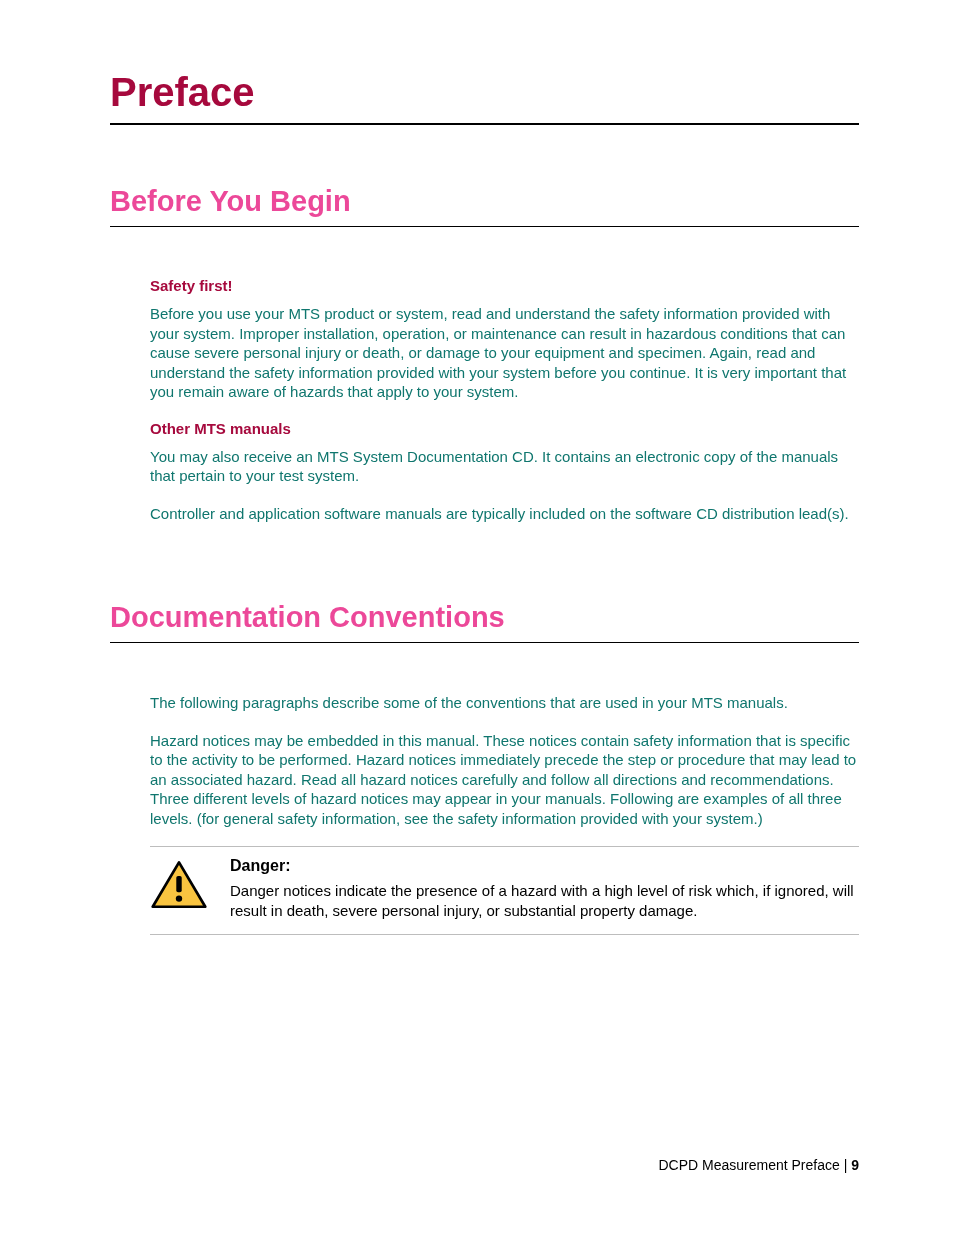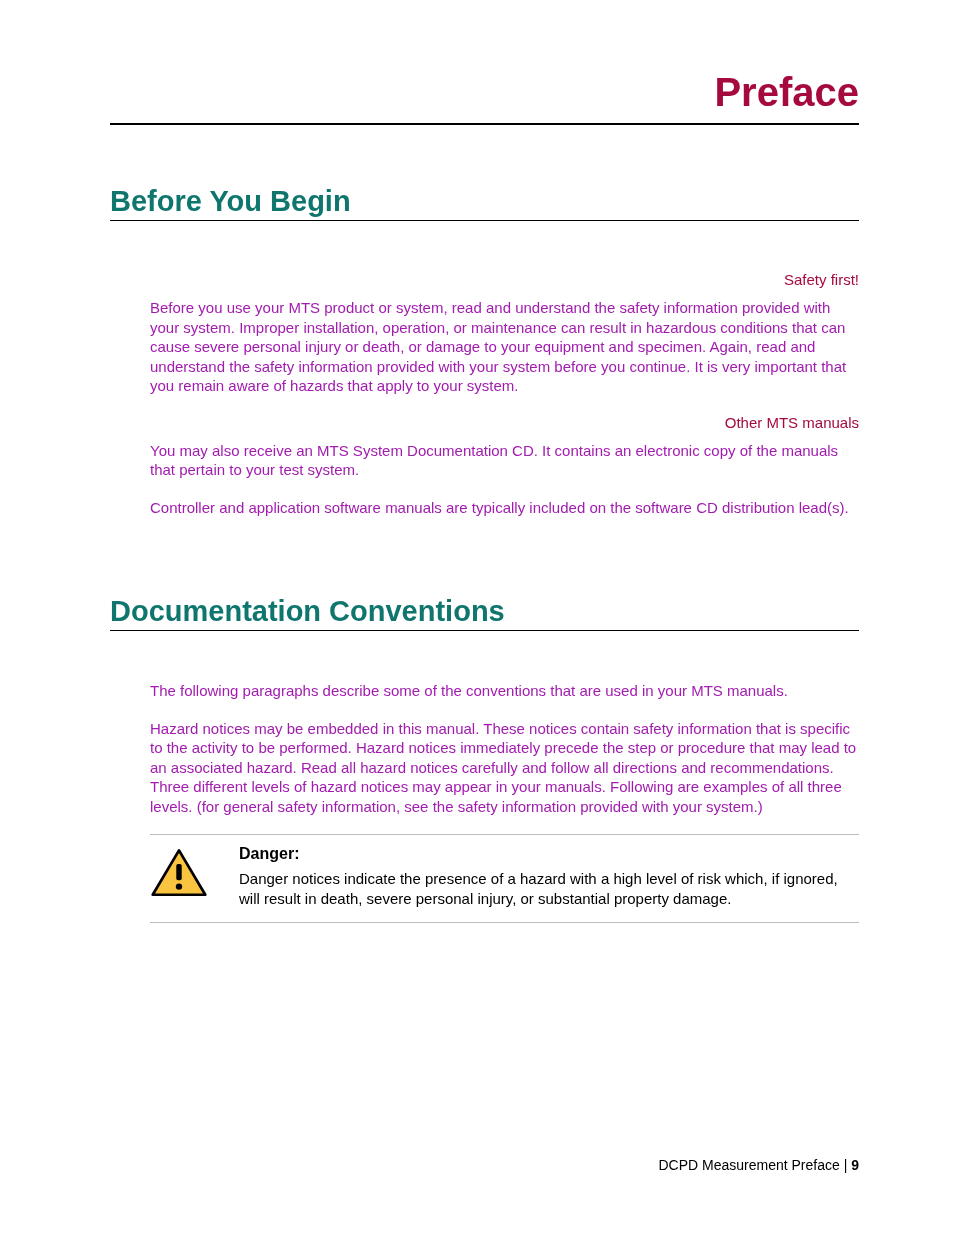--- a/index.html
+++ b/index.html
@@ -13,56 +13,54 @@
   .page {
     padding: 70px 95px 0 110px;
   }
   .h1 {
     font-size: 40px;
     font-weight: bold;
     color: #a6093d;
     padding-bottom: 8px;
     border-bottom: 2px solid #000000;
     margin-bottom: 60px;
-    text-align: right;
   }
   .h2 {
     font-size: 29px;
     font-weight: bold;
-    color: #0f766e;
-    padding-bottom: 2px;
+    color: #ec4899;
+    padding-bottom: 8px;
     border-bottom: 1px solid #000000;
     margin-bottom: 50px;
   }
   .h2.second { margin-top: 78px; }
   .indent-block {
     margin-left: 40px;
   }
   .subhead {
     font-size: 15px;
-    font-weight: normal;
+    font-weight: bold;
     color: #a6093d;
     margin-bottom: 10px;
-    text-align: right;
   }
   .body-text {
     font-size: 15px;
     line-height: 1.3;
-    color: #a21caf;
+    color: #0f766e;
     margin-bottom: 18px;
   }
   .callout-sep {
     border: none;
     border-top: 1px solid #bdbdbd;
     margin: 14px 0 10px 0;
   }
   .callout {
     display: flex;
     align-items: flex-start;
-    gap: 31px;
+    gap: 22px;
     margin-bottom: 6px;
   }
   .callout-icon {
     flex: 0 0 58px;
     height: 52px;
     margin-top: 2px;
   }
   .callout-body { flex: 1; }
   .callout-title {
     font-size: 16px;

